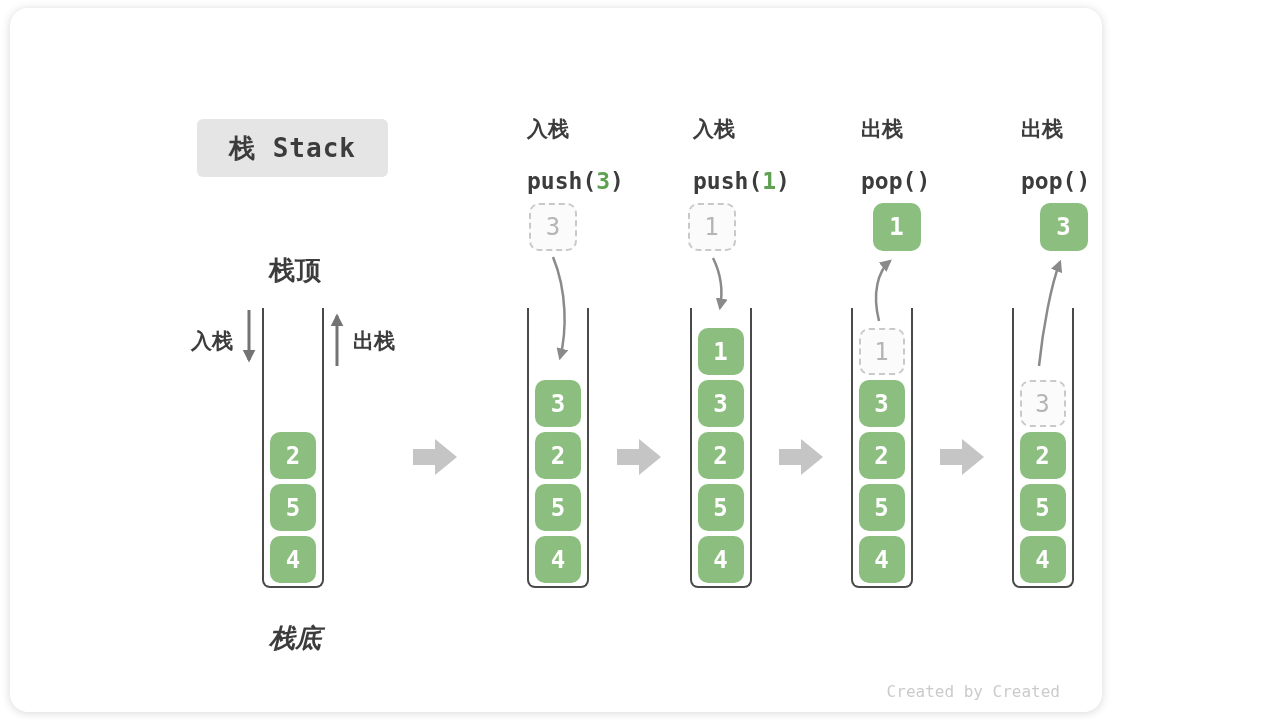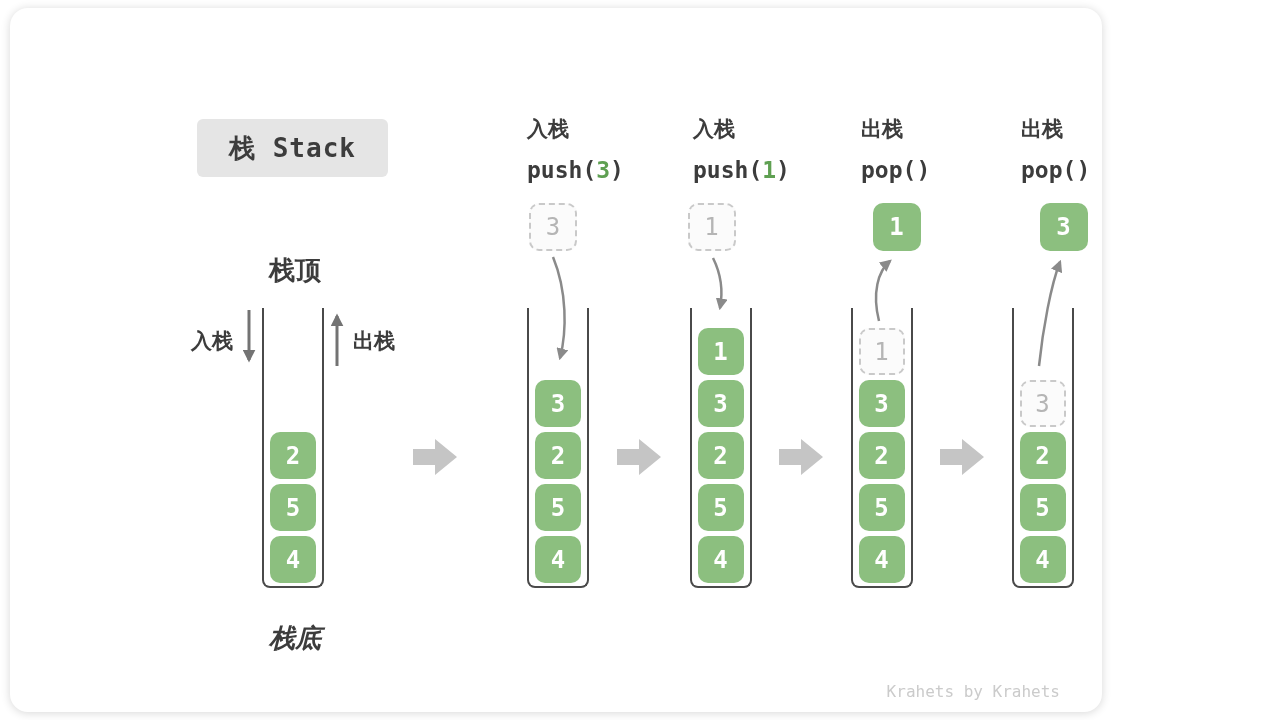--- a/index.html
+++ b/index.html
@@ -58,21 +58,21 @@
   .float-box.solid{
     background:var(--green,#8cbf7f);color:#ffffff;font-weight:bold;
   }
   
   .op{position:absolute;white-space:nowrap;z-index:2;}
   .op-cn{
     display:block;font-weight:bold;font-size:21px;color:var(--dark,#3c3c3c);
     line-height:28px;
   }
   .op-code{
-    display:block;margin-top:13px;
+    display:block;margin-top:24px;
     font-family:"DejaVu Sans Mono","Liberation Mono",monospace;
     font-weight:bold;font-size:23px;color:var(--dark,#3c3c3c);line-height:28px;
   }
   .op-code .arg{color:var(--code-green,#5fa052);}
   #arrows{position:absolute;left:0;top:0;z-index:3;pointer-events:none;}
   .watermark{
     position:absolute;right:42px;top:674px;
     font-family:"DejaVu Sans Mono","Liberation Mono",monospace;
     font-size:16px;color:var(--wm,#cbcbcb);
   }
@@ -161,15 +161,15 @@
 
       <path d="M869,313 C862,285 868,263 880,253" stroke="#8a8a8a" stroke-width="2.5" fill="none" marker-end="url(#ah-gray)"></path>
       <path d="M1029,358 C1033,320 1041,277 1050,254" stroke="#8a8a8a" stroke-width="2.5" fill="none" marker-end="url(#ah-gray)"></path>
 
       <polygon points="403,441 425,441 425,431 447,449 425,467 425,457 403,457" fill="#c5c5c5"></polygon>
       <polygon points="607,441 629,441 629,431 651,449 629,467 629,457 607,457" fill="#c5c5c5"></polygon>
       <polygon points="769,441 791,441 791,431 813,449 791,467 791,457 769,457" fill="#c5c5c5"></polygon>
       <polygon points="930,441 952,441 952,431 974,449 952,467 952,457 930,457" fill="#c5c5c5"></polygon>
     </svg>
 
-    <div class="watermark">Krahets by Krahets</div>
+    <div class="watermark">Created by Created</div>
   </div>
 </div>
 
 </body></html>

